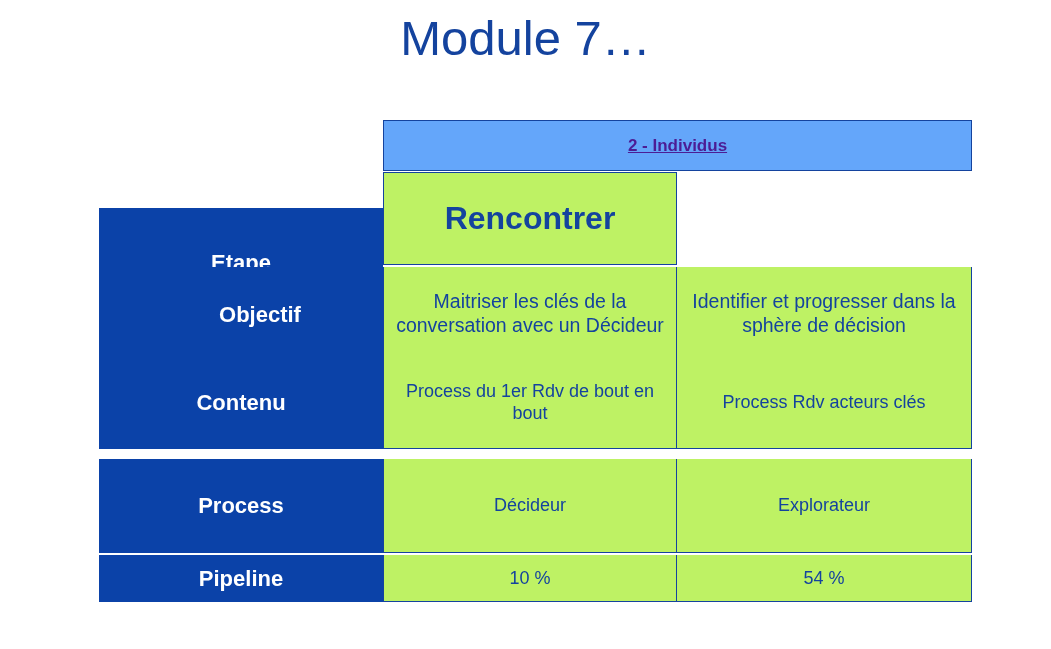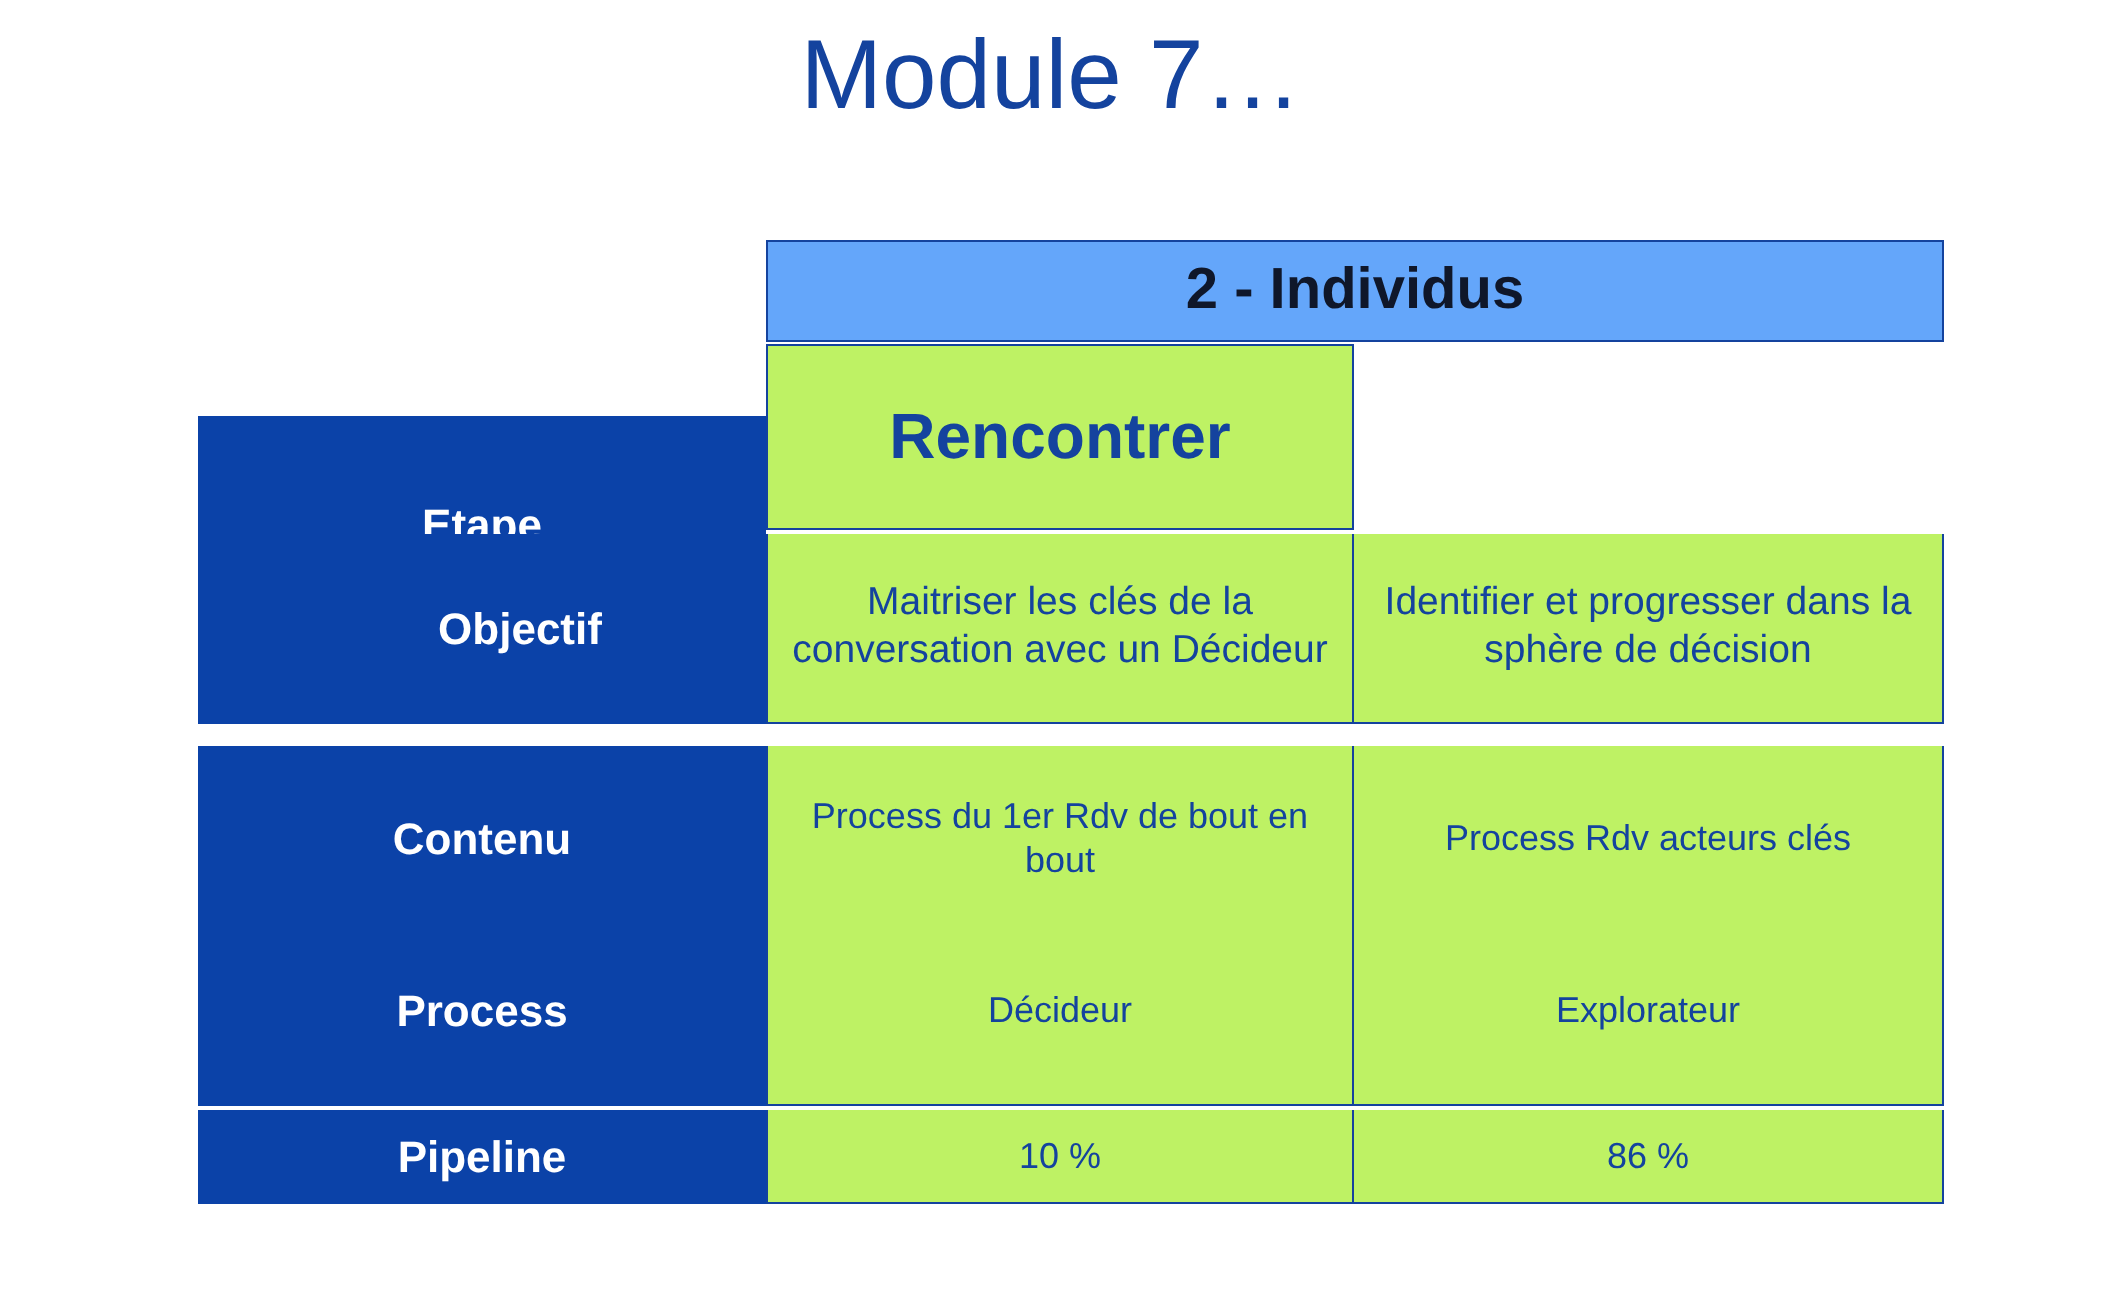--- a/index.html
+++ b/index.html
@@ -48,24 +48,25 @@
     width: 589px;
     height: 51px;
     background: #64A6FA;
     border: 1px solid #14439E;
     box-sizing: border-box;
     display: flex;
     align-items: center;
     justify-content: center;
   }
   .banner-text {
-    color: #0f172a;
-    font-size: 29px;
+    color: #4c1d95;
+    font-size: 17px;
     font-weight: bold;
     line-height: 1;
+    text-decoration: underline;
   }
 
   
   .row {
     position: absolute;
     left: 0;
     width: 873px;
     display: flex;
   }
 
@@ -99,21 +100,21 @@
   .data-cell.right { width: 295px; border-left: none; }
   .data-cell.left  { border-right: 1px solid #14439E; }
 
   .cell-head { font-size: 32px; font-weight: bold; line-height: 1.15; }
   .cell-body { font-size: 19.5px; font-weight: 400; line-height: 1.22; }
   .cell-body-sm { font-size: 18px; font-weight: 400; line-height: 1.25; }
 
   
   .r-etape    { top: 52px;  height: 93px; }
   .r-objectif { top: 147px; height: 95px; }
-  .r-contenu  { top: 253px; height: 93px; }
+  .r-contenu  { top: 236px; height: 93px; }
   .r-posture  { top: 339px; height: 94px; }
   .r-pipeline { top: 435px; height: 47px; }
 
   
   .r-etape    .label-cell { height: 110px; margin-top: 36px; }
   .r-objectif .label-cell { height: 95px; padding-left: 38px; }
   .r-contenu  .label-cell { height: 93px; }
   .r-posture  .label-cell { height: 94px; }
   .r-pipeline .label-cell { height: 47px; justify-content: center; }
 
@@ -186,17 +187,17 @@
   </div>
 
   <div class="row r-pipeline">
     <div class="label-cell">
       <span>Pipeline</span>
     </div>
     <div class="data-cell left">
       <span class="cell-body-sm">10 %</span>
     </div>
     <div class="data-cell right">
-      <span class="cell-body-sm">86 %</span>
+      <span class="cell-body-sm">54 %</span>
     </div>
   </div>
 
 </div>
 
 </body></html>

